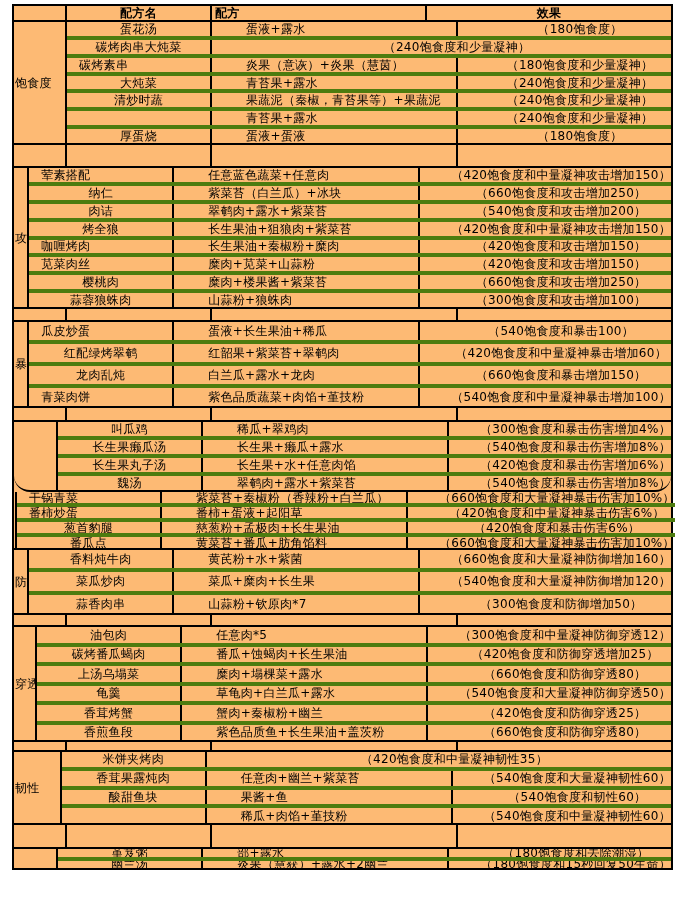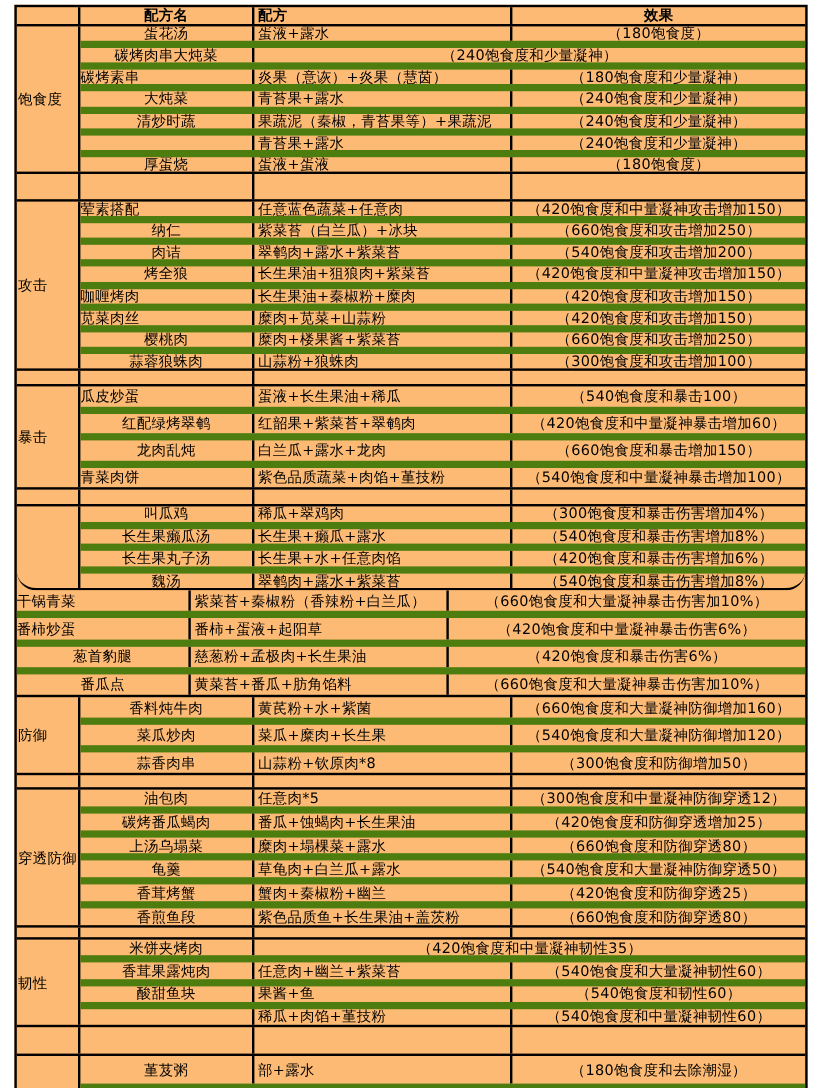--- a/index.html
+++ b/index.html
@@ -5,29 +5,29 @@
   * { box-sizing: border-box; margin: 0; padding: 0; }
   html, body { width: 681px; height: 907px; background: #ffffff;
     font-family: "DejaVu Sans", sans-serif; color: #000; overflow: hidden; }
   .sheet { position: absolute; left: 12px; top: 4px; width: 661px;
     border: 2px solid #000; background: #fdba74; }
   .hrow { display: flex; height: 16px; border-bottom: 2px solid #000;
     font-weight: bold; font-size: 13px; }
   .section { display: flex; border-bottom: 2px solid #000; }
   .section.last { border-bottom: none; }
   .rows { flex: 1; display: flex; flex-direction: column; }
-  .row { flex: 1; display: flex; min-height: 0; }
-  .row + .row { border-top: 6px solid #4d7c0f; }
+  .row { flex: 1; display: flex; min-height: 0; gap: 31px; }
+  .row + .row { border-top: 4px solid #4d7c0f; }
   .c { display: flex; align-items: center; justify-content: center;
     overflow: hidden; white-space: nowrap; font-size: 12px; line-height: 1;
     letter-spacing: 0.3px; }
   .c.cat   { width: 53px;  border-right: 2px solid #000;
     justify-content: flex-start; padding-left: 1px; }
   .c.name  { width: 145px; border-right: 2px solid #000; }
-  .c.name.left { justify-content: flex-start; padding-left: 0; }
+  .c.name.left { justify-content: flex-start; padding-left: 12px; }
   .c.recipe{ width: 215px; border-right: 2px solid #000;
     justify-content: flex-start; padding-left: 3px; }
   .c.effect{ flex: 1; }
 </style>
 </head>
 <body>
 
 <div class="sheet">
   <div class="hrow">
     <div class="c cat"></div>
@@ -193,21 +193,21 @@
             <div class="c recipe">长生果+水+任意肉馅</div>
             <div class="c effect">（420饱食度和暴击伤害增加6%）</div>
           </div>
           <div class="row">
             <div class="c name">魏汤</div>
             <div class="c recipe">翠鹌肉+露水+紫菜苔</div>
             <div class="c effect">（540饱食度和暴击伤害增加8%）</div>
           </div>
         </div>
       </div>
-      <div class="section" style="height: 89px; flex-direction: column;">
+      <div class="section" style="height: 58px;">
         <div class="c cat"></div>
         <div class="rows">
           <div class="row">
             <div class="c name left">干锅青菜</div>
             <div class="c recipe">紫菜苔+秦椒粉（香辣粉+白兰瓜）</div>
             <div class="c effect">（660饱食度和大量凝神暴击伤害加10%）</div>
           </div>
           <div class="row">
             <div class="c name left">番柿炒蛋</div>
             <div class="c recipe">番柿+蛋液+起阳草</div>
@@ -233,21 +233,21 @@
             <div class="c recipe">黄芪粉+水+紫菌</div>
             <div class="c effect">（660饱食度和大量凝神防御增加160）</div>
           </div>
           <div class="row">
             <div class="c name">菜瓜炒肉</div>
             <div class="c recipe">菜瓜+糜肉+长生果</div>
             <div class="c effect">（540饱食度和大量凝神防御增加120）</div>
           </div>
           <div class="row">
             <div class="c name">蒜香肉串</div>
-            <div class="c recipe">山蒜粉+钦原肉*8</div>
+            <div class="c recipe">山蒜粉+钦原肉*7</div>
             <div class="c effect">（300饱食度和防御增加50）</div>
           </div>
         </div>
       </div>
       <div class="section" style="height: 12px;">
         <div class="c cat"></div>
         <div class="rows">
           <div class="row">
             <div class="c name"></div>
             <div class="c recipe"></div>
@@ -327,21 +327,21 @@
       <div class="section" style="height: 24px;">
         <div class="c cat"></div>
         <div class="rows">
           <div class="row">
             <div class="c name"></div>
             <div class="c recipe"></div>
             <div class="c effect"></div>
           </div>
         </div>
       </div>
-      <div class="section last" style="height: 52px;">
+      <div class="section last" style="height: 19px;">
         <div class="c cat"></div>
         <div class="rows">
           <div class="row">
             <div class="c name">堇芨粥</div>
             <div class="c recipe">部+露水</div>
             <div class="c effect">（180饱食度和去除潮湿）</div>
           </div>
           <div class="row">
             <div class="c name">幽兰汤</div>
             <div class="c recipe">炎果（慧获）+露水+2幽兰</div>

